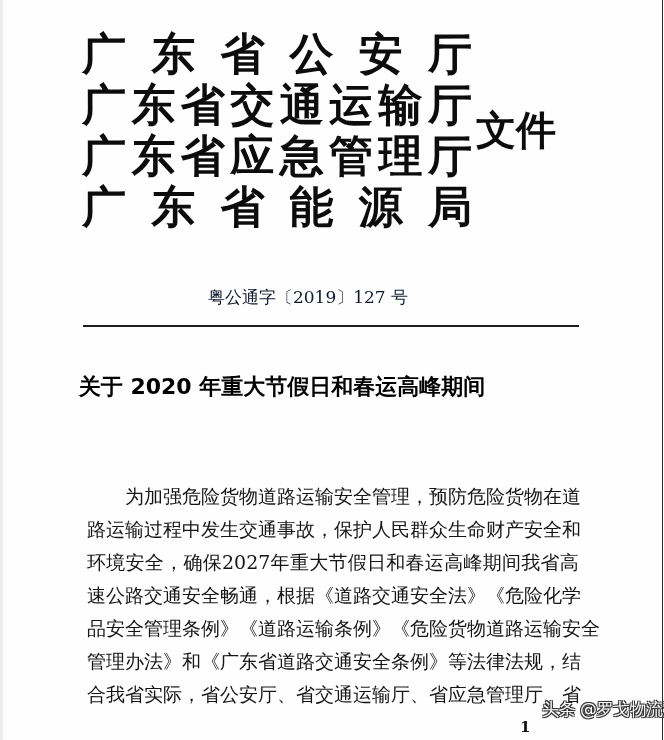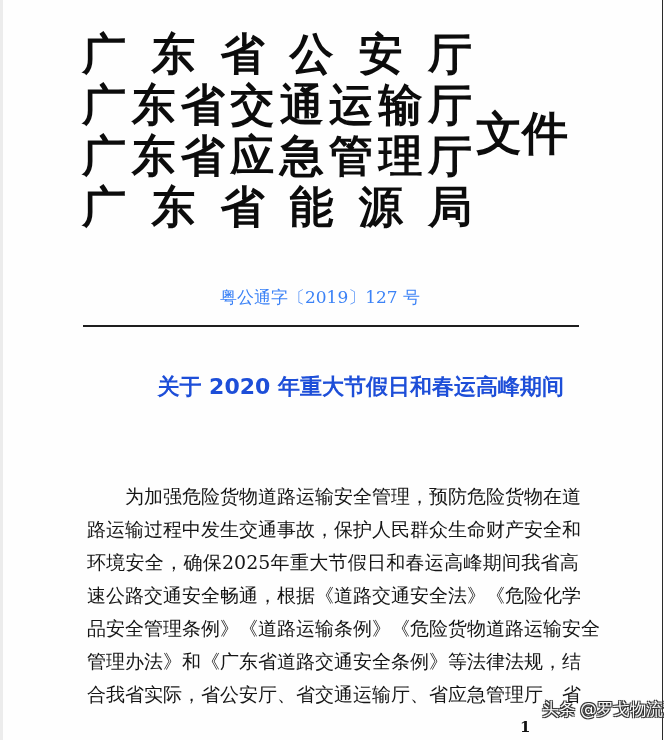--- a/index.html
+++ b/index.html
@@ -32,38 +32,38 @@
     font-weight: bold;
     font-size: 44px;
     color: #0c0c0c;
     white-space: nowrap;
     display: flex; justify-content: space-between;
   }
   .header-line span { display: inline-block; width: 44px; text-align: center; }
   .doc-word {
     position: absolute; left: 476px; top: 103px;
     font-family: "DejaVu Sans", "Liberation Sans", sans-serif;
-    font-weight: bold; font-size: 46px; letter-spacing: 0px;
+    font-weight: bold; font-size: 40px; letter-spacing: 0px;
     color: #0c0c0c; white-space: nowrap;
   }
   .doc-number {
     position: absolute; left: 0; top: 286px; width: 608px;
     text-align: center;
-    font-size: 17px; color: #3b82f6;
-    padding-left: 16px;
+    font-size: 17px; color: #0f172a;
+    padding-left: 4px;
   }
   .doc-number-inner { position: relative; left: 0px; }
   .rule {
     position: absolute; left: 83px; top: 325px; width: 496px; height: 2px;
     background: #1e1e1e;
   }
   .title {
-    position: absolute; left: 0; top: 368px; width: 564px; text-align: right;
+    position: absolute; left: 0; top: 368px; width: 564px; text-align: center;
     font-family: "DejaVu Sans", "Liberation Sans", sans-serif;
-    font-weight: bold; font-size: 22px; color: #1d4ed8;
+    font-weight: bold; font-size: 22px; color: #000000;
     line-height: 38px;
   }
   .title div { white-space: nowrap; }
   .body-text {
     position: absolute; left: 87px; top: 480px; width: 492px;
     font-size: 19px; line-height: 33px; color: #151515;
     text-align: justify;
   }
   .body-line { white-space: nowrap; height: 33px; display: flex; justify-content: space-between; }
   .body-line.indent { padding-left: 38px; }
@@ -193,21 +193,21 @@
         <span>和</span>
       </div>
     <div class="body-line">
         <span>环</span>
         <span>境</span>
         <span>安</span>
         <span>全</span>
         <span>，</span>
         <span>确</span>
         <span>保</span>
-        <span>2025</span>
+        <span>2027</span>
         <span>年</span>
         <span>重</span>
         <span>大</span>
         <span>节</span>
         <span>假</span>
         <span>日</span>
         <span>和</span>
         <span>春</span>
         <span>运</span>
         <span>高</span>

